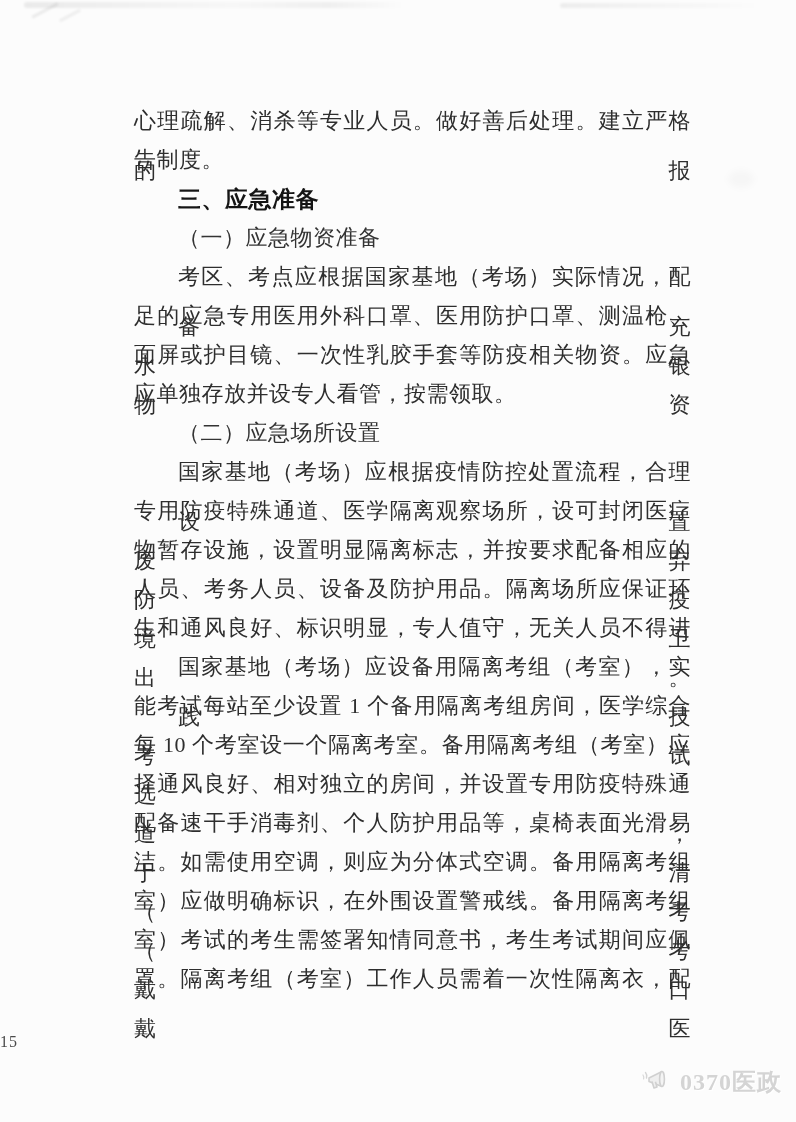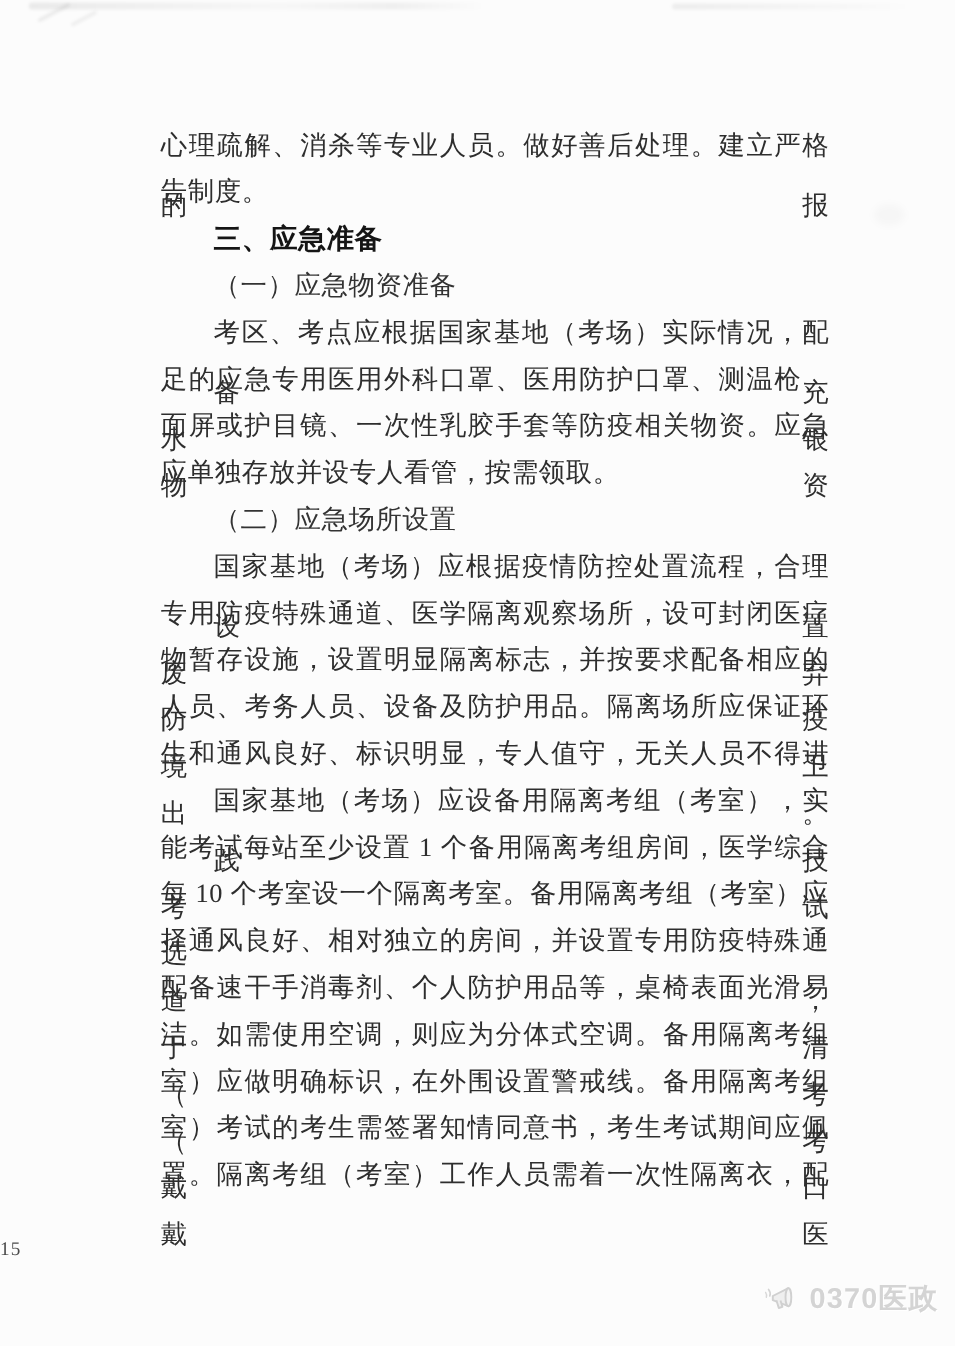--- a/index.html
+++ b/index.html
@@ -79,24 +79,24 @@
     font-size: 16px;
     color: var(--pagenum);
     letter-spacing: 1px;
   }
 
   .watermark {
     position: absolute;
     top: 1066px;
     right: 14px;
     display: flex;
-    align-items: center;
+    align-items: flex-start;
     gap: 6px;
     color: var(--watermark);
-    font-family: Liberation Sans, sans-serif;
+    font-family: Liberation Serif, serif;
     font-weight: 700;
     font-size: 24px;
     letter-spacing: 1px;
     text-shadow: 1px 1px 0 rgba(255,255,255,0.95);
     user-select: none;
   }
   .watermark svg { display: block; }
 </style>
 </head>
 <body>

